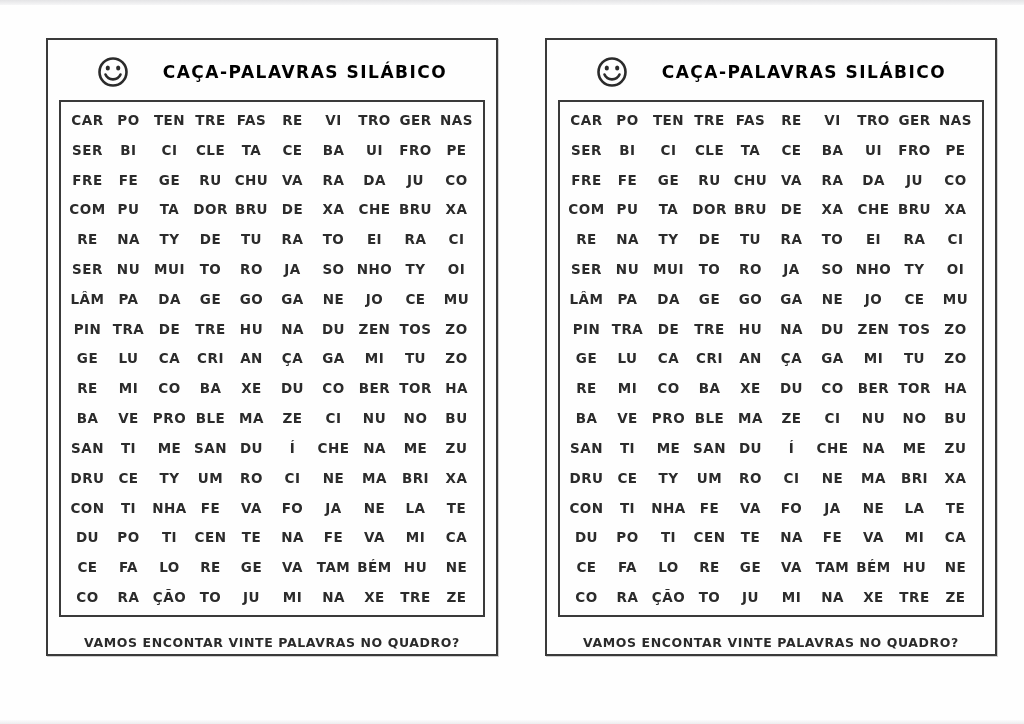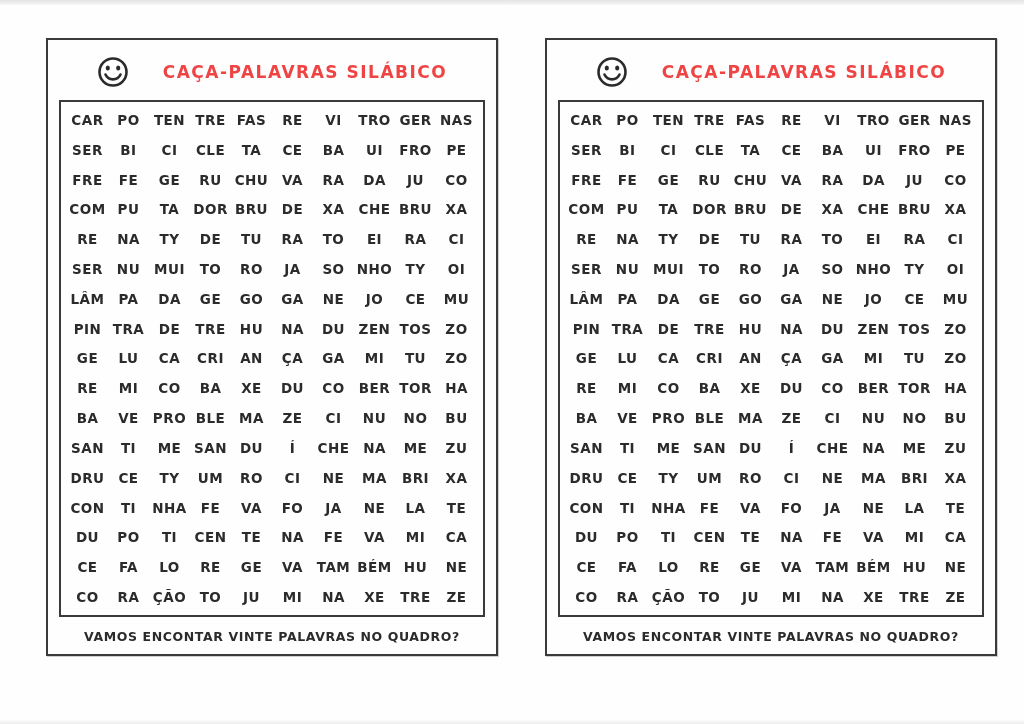--- a/index.html
+++ b/index.html
@@ -40,21 +40,21 @@
     align-items: center;
     justify-content: center;
     gap: 34px;
     padding-top: 6px;
   }
   .smiley { width: 32px; height: 32px; flex: 0 0 auto; }
   .title {
     font-size: 17px;
     font-weight: bold;
     letter-spacing: 1.5px;
-    color: #ef4444;
+    color: #000000;
     white-space: nowrap;
   }
   .grid-box {
     margin: 2px 11px 4px 11px;
     height: 517px;
     border: 2px solid #3a3a3a;
     display: grid;
     grid-template-columns: repeat(10, 1fr);
     grid-auto-rows: 1fr;
     align-items: center;
@@ -63,21 +63,21 @@
     background: #fefefe;
   }
   .cell {
     font-size: 13.5px;
     font-weight: bold;
     letter-spacing: 0.5px;
     color: #2b2b2b;
     white-space: nowrap;
   }
   .footer-line {
-    margin-top: 12px;
+    margin-top: 18px;
     text-align: center;
     font-size: 12.5px;
     font-weight: bold;
     letter-spacing: 0.6px;
     color: #2b2b2b;
   }
 </style>
 </head>
 <body>
 

